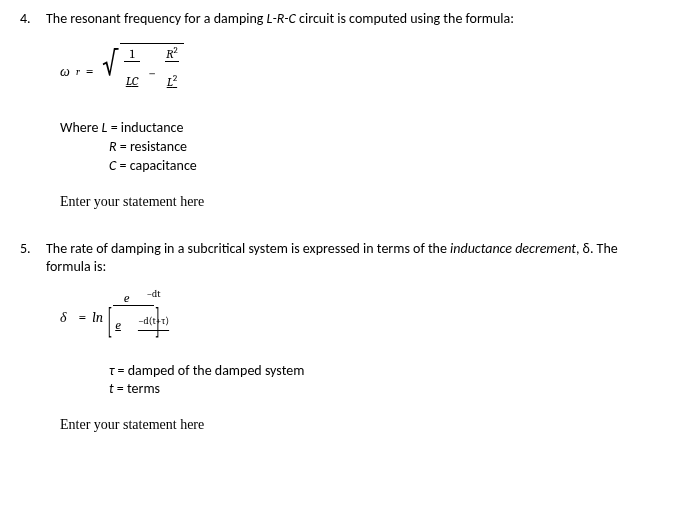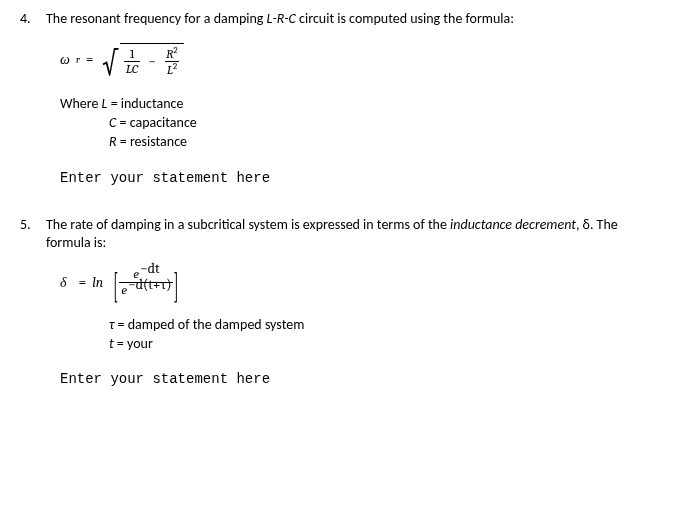--- a/index.html
+++ b/index.html
@@ -14,40 +14,40 @@
   }
   .problem { margin-bottom: 30px; }
   .prompt-line { display: flex; margin-bottom: 14px; }
   .numcol { width: 26px; flex: none; }
   .body-text { flex: 1; line-height: 1.35; }
   .ital { font-style: italic; }
   .formula-block { margin: 6px 0 18px 40px; font-family: Cambria, 'Times New Roman', serif; }
   .defs { margin: 8px 0 18px 40px; }
   .defs div { line-height: 1.35; }
   .indent-def { padding-left: 49px; }
-  .mono { font-family: Liberation Mono, monospace; font-size: 14px; margin-left: 40px; }
+  .mono { font-family: Liberation Serif, serif; font-size: 14px; margin-left: 40px; }
 
   
   .eqrow { display:flex; align-items:center; }
   .lhs { font-style: italic; margin-right: 6px; position: relative; }
   .sub { font-size: 10px; font-style: italic; vertical-align: sub; }
   .eq { margin: 0 6px; }
   .sqrt { display:flex; align-items:stretch; }
   .radical { font-size: 34px; line-height: 30px; margin-right:-2px; transform: translateY(5px) scaleX(0.7); }
   .under-root { border-top: 1.2px solid #000; padding: 2px 4px 0 4px; display:flex; align-items:center; }
   .frac { display:inline-flex; flex-direction:column; align-items:center; font-size:13px; line-height:1.05; }
   .frac .num { padding: 0 2px; }
-  .frac .den { border-top:1px solid #000; padding: 0 2px; }
+  .frac .den { border-top:1px solid #000; padding: 12px 2px; text-decoration: underline; }
   .sup { font-size:9px; vertical-align: super; }
   .minus { margin: 0 8px; }
 
   
   .bigbrkt { display:inline-block; transform: scaleY(2.6) translateY(1px); transform-origin:center; font-family: Cambria, serif; margin:0 1px;}
   .exp-top { position: relative; }
-  .exp-top .sup2 { font-size:14px; position:relative; top:-5px; left:1px; font-style: normal; }
+  .exp-top .sup2 { font-size:10px; position:relative; top:-5px; left:17px; font-style: normal; }
 </style>
 </head>
 <body>
 
 <div class="problem">
   <div class="prompt-line">
     <div class="numcol">4.</div>
     <div class="body-text">
       <span>The resonant frequency for a damping </span><span class="ital">L-R-C</span><span> circuit is computed using the formula:</span>
     </div>
@@ -70,48 +70,48 @@
             <span class="num"><span class="ital">R</span><span class="sup">2</span></span>
             <span class="den"><span class="ital">L</span><span class="sup">2</span></span>
           </span>
         </span>
       </span>
     </div>
   </div>
 
   <div class="defs">
     <div><span>Where </span><span class="ital">L</span><span> = inductance</span></div>
+    <div class="indent-def"><span class="ital">R</span><span> = resistance</span></div>
     <div class="indent-def"><span class="ital">C</span><span> = capacitance</span></div>
-    <div class="indent-def"><span class="ital">R</span><span> = resistance</span></div>
   </div>
 
   <div class="mono">Enter your statement here</div>
 </div>
 
 <div class="problem">
   <div class="prompt-line">
     <div class="numcol">5.</div>
     <div class="body-text">
       <span>The rate of damping in a subcritical system is expressed in terms of the </span><span class="ital">inductance decrement</span><span>, δ. The formula is:</span>
     </div>
   </div>
 
   <div class="formula-block">
     <div class="eqrow">
       <span class="lhs" style="font-style:italic">δ</span>
       <span class="eq">=</span>
-      <span class="ital" style="margin-right:9px">ln</span>
+      <span class="ital" style="margin-right:3px">ln</span>
       <span class="bigbrkt">[</span>
       <span class="frac">
         <span class="num exp-top"><span class="ital">e</span><span class="sup2 ital">−dt</span></span>
         <span class="den exp-top"><span class="ital">e</span><span class="sup2 ital">−d(t+τ)</span></span>
       </span>
       <span class="bigbrkt">]</span>
     </div>
   </div>
 
   <div class="defs">
     <div class="indent-def"><span class="ital">τ</span><span> = damped of the damped system</span></div>
-    <div class="indent-def"><span class="ital">t</span><span> = your</span></div>
+    <div class="indent-def"><span class="ital">t</span><span> = terms</span></div>
   </div>
 
   <div class="mono">Enter your statement here</div>
 </div>
 
 </body></html>

